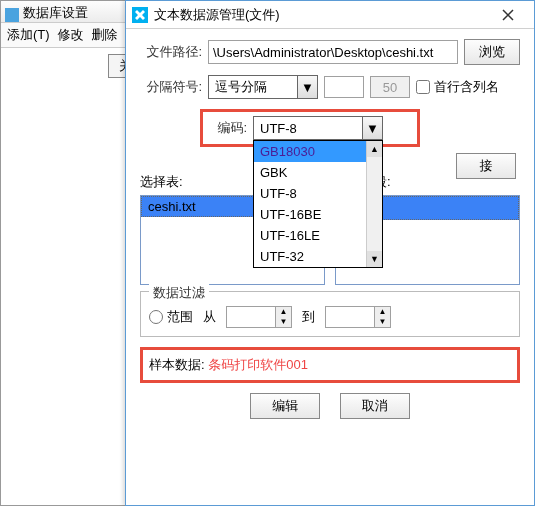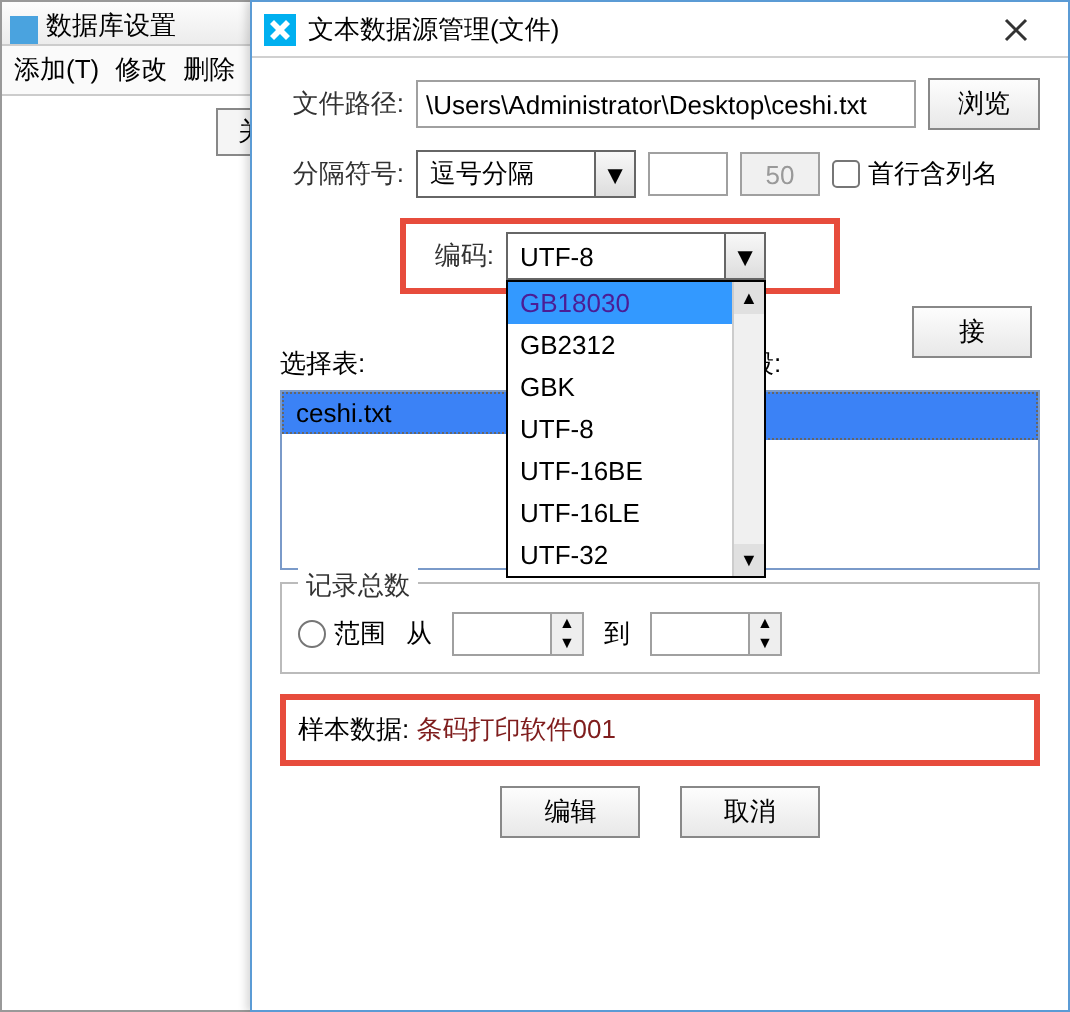--- a/index.html
+++ b/index.html
@@ -48,21 +48,21 @@
 .fieldset .legend { position: relative; top: -16px; background: #fff; display: inline-block; padding: 0 4px; color: #333; }
 .fieldset .inner { margin-top: -12px; }
 
 .listbox-label { margin-top: 18px; margin-bottom: 4px; }
 .listbox { border: 1px solid #7a9ac9; height: 90px; background: #fff; }
 .listbox .item { background: #3b82f6; padding: 2px 6px; border: 1px dotted #666; }
 .two-col { display: flex; gap: 0; }
 .two-col > div { flex: 1; }
 .two-col > div:first-child { margin-right: 10px; }
 
-.sample-link { color: #7f1d1d; }
+.sample-link { color: #ef4444; }
 .bottom-btns { text-align: center; margin-top: 10px; }
 .bottom-btns .btn { margin: 0 8px; min-width: 70px; }
 
 .spinner { display: inline-flex; }
 .spinner input { width: 50px; height: 22px; border: 1px solid #a0a0a0; }
 .spinner .arrows { width: 16px; border: 1px solid #a0a0a0; border-left: none; display: flex; flex-direction: column; }
 .spinner .arrows span { flex: 1; font-size: 8px; text-align: center; background: #eee; cursor: pointer; }
 </style>
 </head>
 <body>
@@ -123,21 +123,20 @@
     <div class="redbox" style="margin-left:60px; width:220px; padding:4px;">
       <div class="row" style="margin-bottom:0;">
         <span class="label" style="min-width:40px">编码:</span>
         <div class="select-wrap">
           <div class="select" style="width:130px">
             <span class="val">UTF-8</span>
             <span class="arrow">▼</span>
           </div>
           <div class="dropdown">
             <div class="opt sel">GB18030</div>
-            <div class="opt">GB2312</div>
             <div class="opt">GBK</div>
             <div class="opt">UTF-8</div>
             <div class="opt">UTF-16BE</div>
             <div class="opt">UTF-16LE</div>
             <div class="opt">UTF-32</div>
             <div class="sbar">
               <div class="up">▲</div>
               <div class="dn">▼</div>
             </div>
           </div>
@@ -158,21 +157,21 @@
       </div>
       <div>
         <div class="listbox-label">选择字段:</div>
         <div class="listbox">
           <div class="item">字段1</div>
         </div>
       </div>
     </div>
 
     <div class="fieldset">
-      <span class="legend">记录总数</span>
+      <span class="legend">数据过滤</span>
       <div class="inner">
         <div class="row" style="gap:10px; margin-bottom:0;">
           <label class="chk">
             <input type="radio" name="flt" style="">
             <span>范围</span>
           </label>
           <span>从</span>
           <div class="spinner">
             <input value="" style="">
             <div class="arrows">

